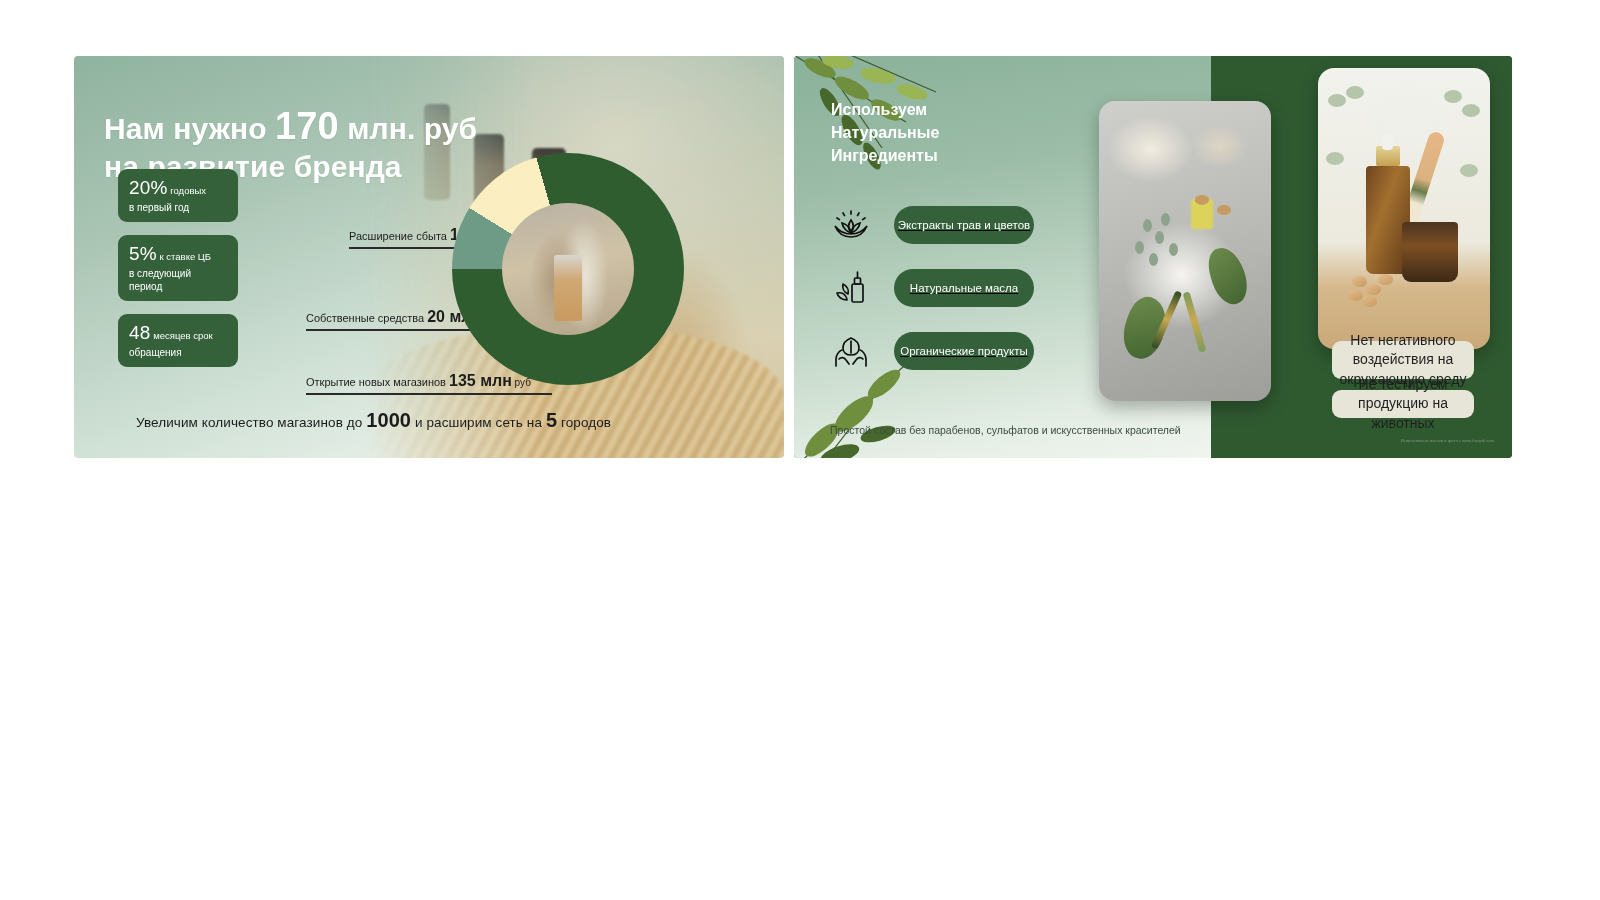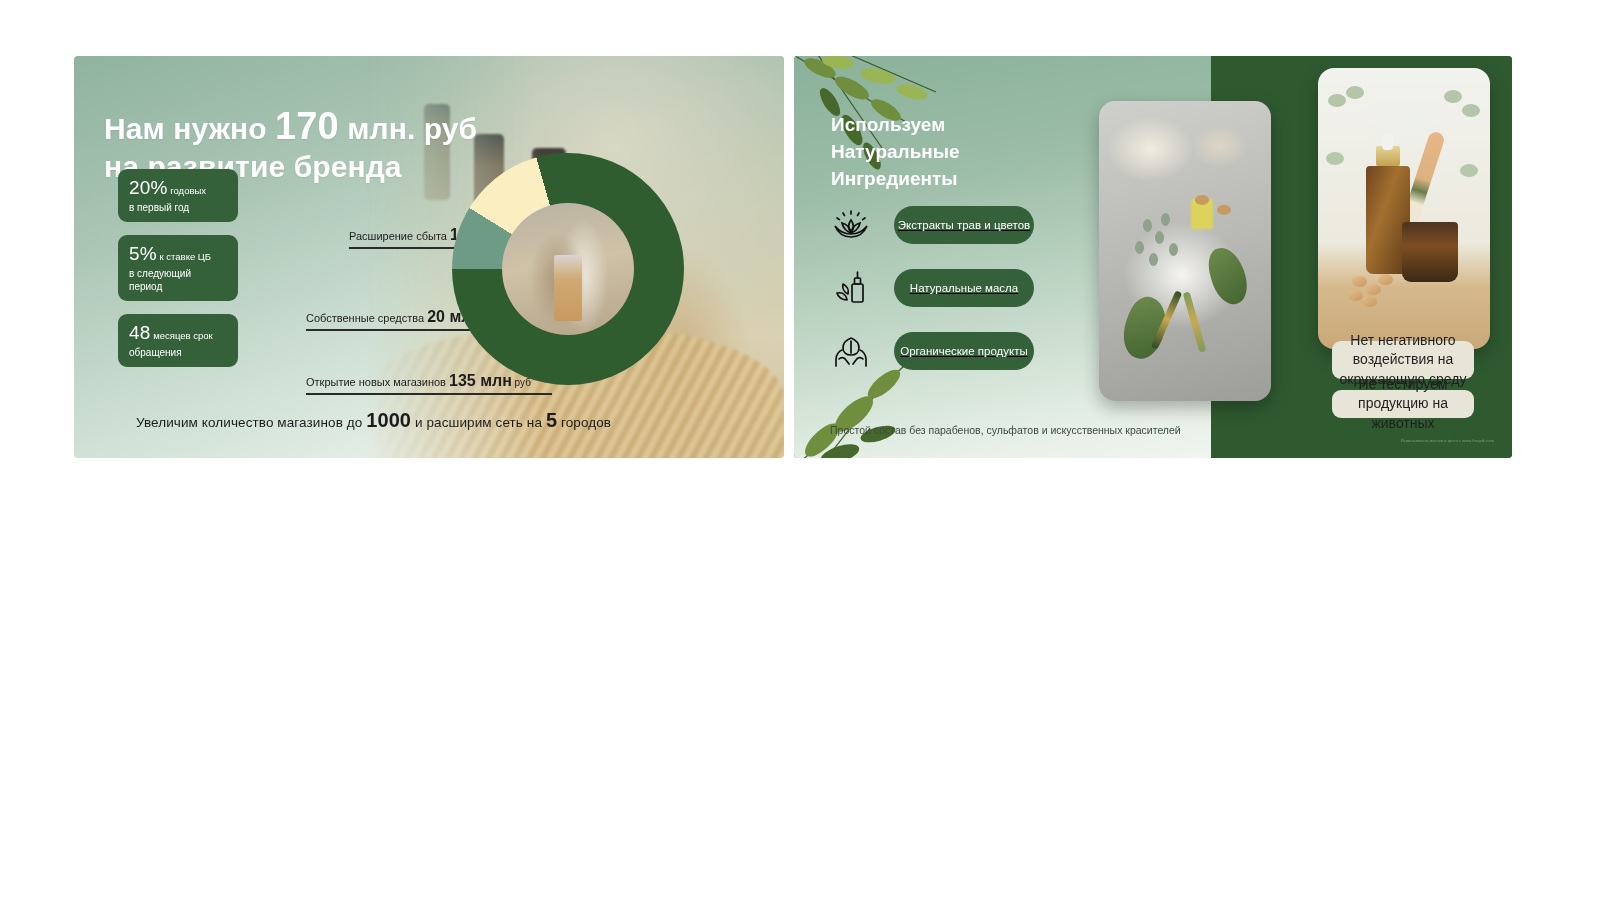--- a/index.html
+++ b/index.html
@@ -63,21 +63,21 @@
 
   .s1-bottom{position:absolute;left:62px;bottom:26px;font-size:13.5px;color:#1c1c1c;letter-spacing:.1px;}
   .s1-bottom b{font-size:20px;font-weight:bold;}
 
   
   .slide2{position:absolute;left:786px;top:56px;width:718px;height:402px;border-radius:4px;overflow:hidden;background:#2f5a30;}
   .s2-left{position:absolute;left:0;top:0;width:417px;height:402px;
            background:linear-gradient(170deg,#8ab19a 0%,#9cbda8 30%,#c3d8c8 62%,#e6efe6 88%,#f0f5ef 100%);}
   .s2-right{position:absolute;left:417px;top:0;width:301px;height:402px;background:#2f5a30;}
 
-  .s2-title{position:absolute;left:37px;top:40px;color:#fff;font-weight:bold;font-size:19px;line-height:1.42;}
+  .s2-title{position:absolute;left:37px;top:30px;color:#fff;font-weight:bold;font-size:16px;line-height:1.42;}
 
   .s2-rows{position:absolute;left:36px;top:148px;display:flex;flex-direction:column;gap:21px;text-decoration:underline;}
   .row{display:flex;align-items:center;gap:22px;}
   .row .ic{width:42px;height:42px;display:flex;align-items:center;justify-content:center;}
   .pill{width:140px;height:38px;background:#34603a;border-radius:19px;color:#fff;font-size:11.5px;
         display:flex;align-items:center;justify-content:center;text-align:center;line-height:1.3;}
 
   .s2-note{position:absolute;left:36px;bottom:22px;font-size:10.5px;color:#3a4a3c;white-space:nowrap;}
 
   .photo-card{position:absolute;border-radius:16px;overflow:hidden;box-shadow:0 7px 18px rgba(0,0,0,.28);}

